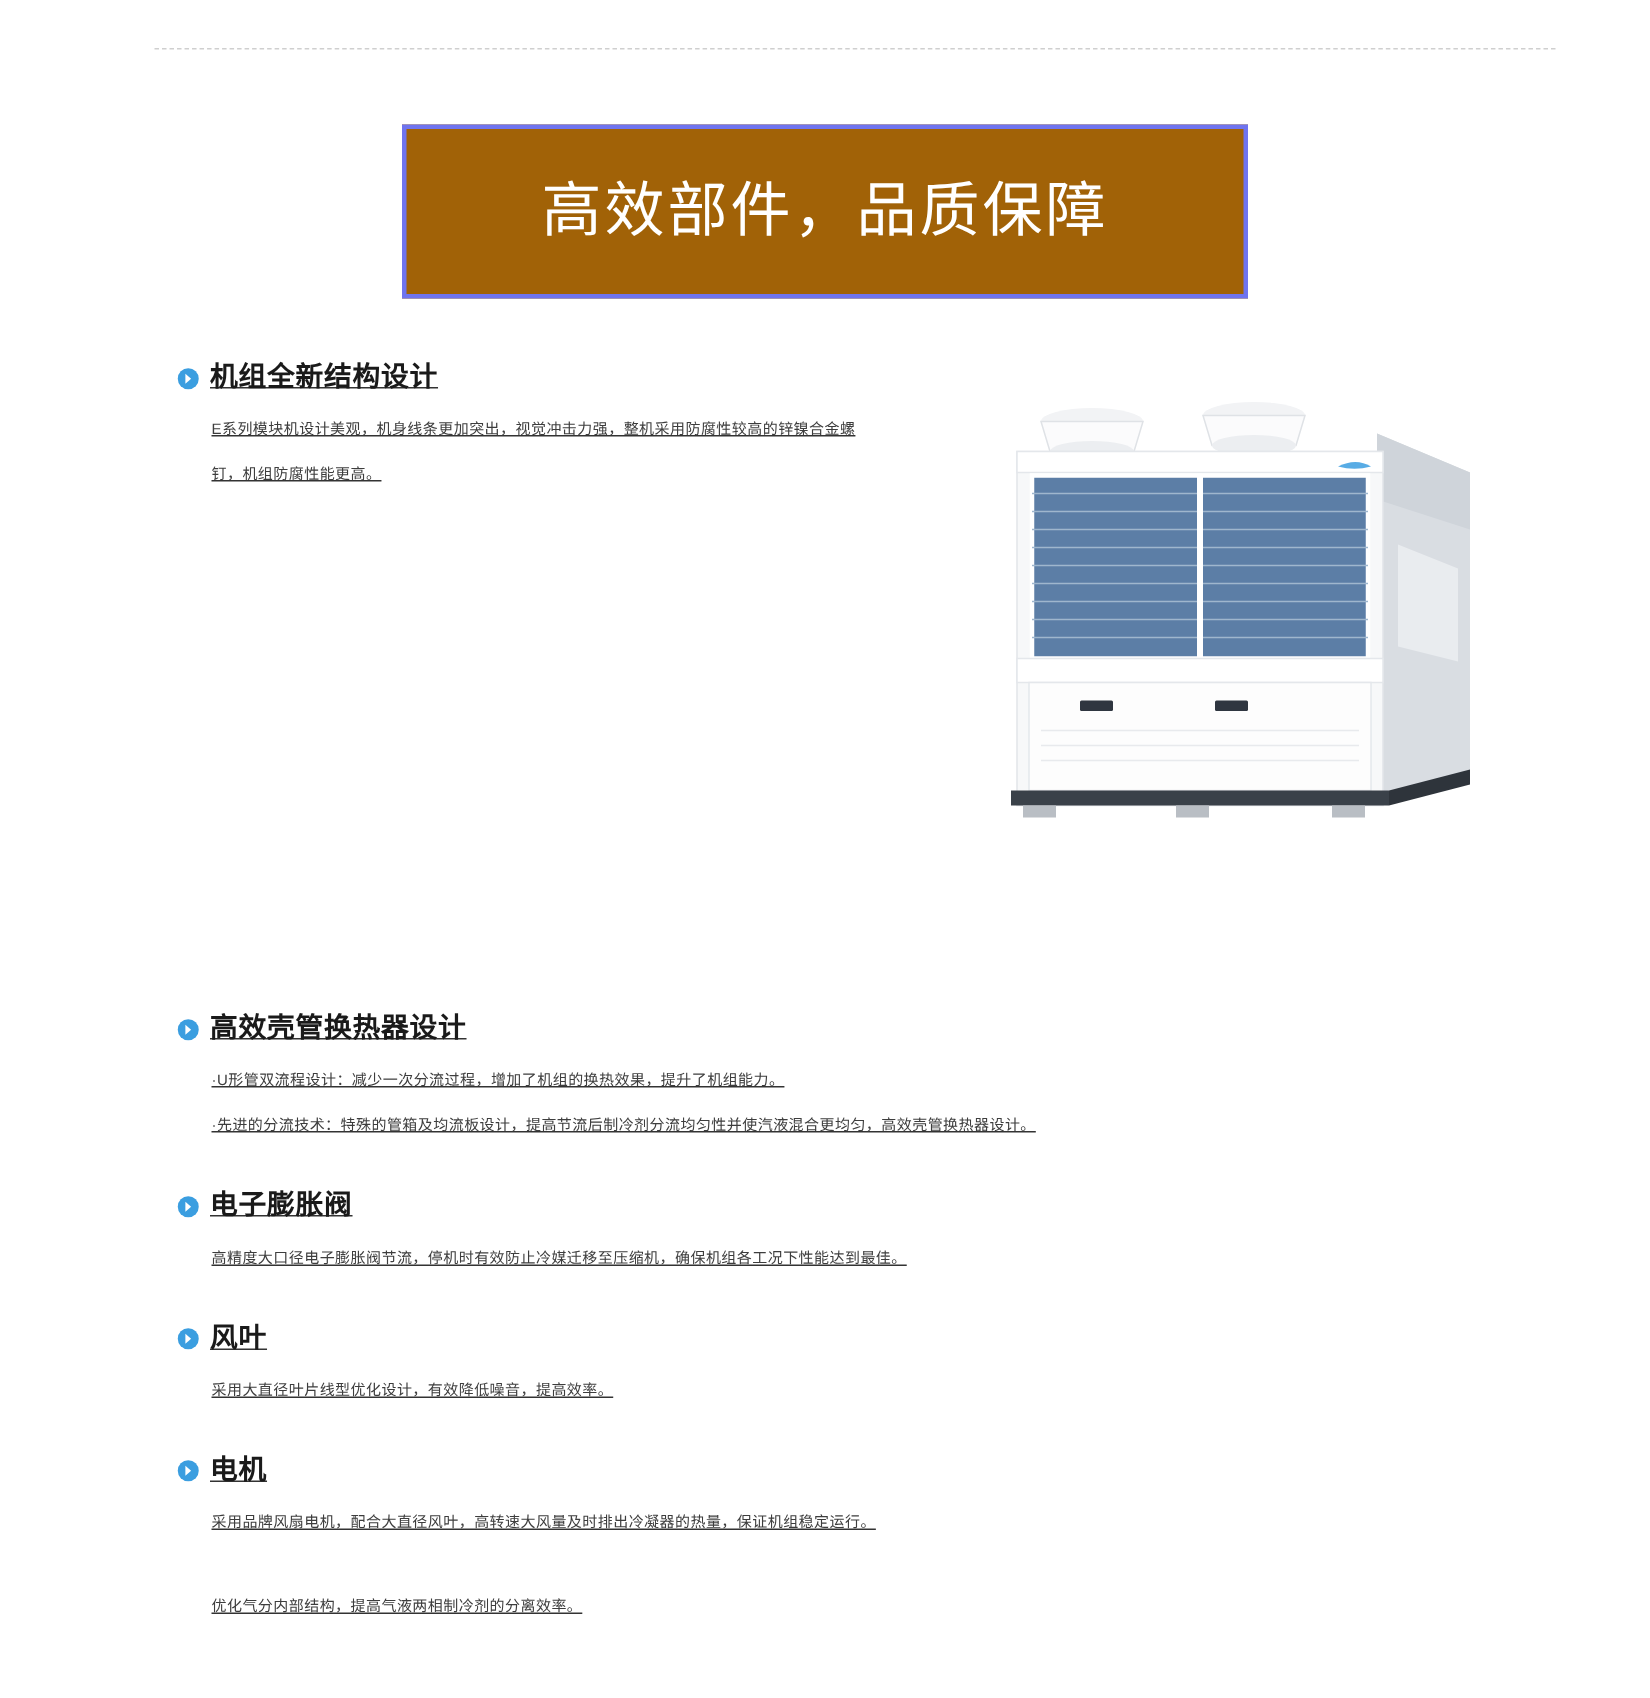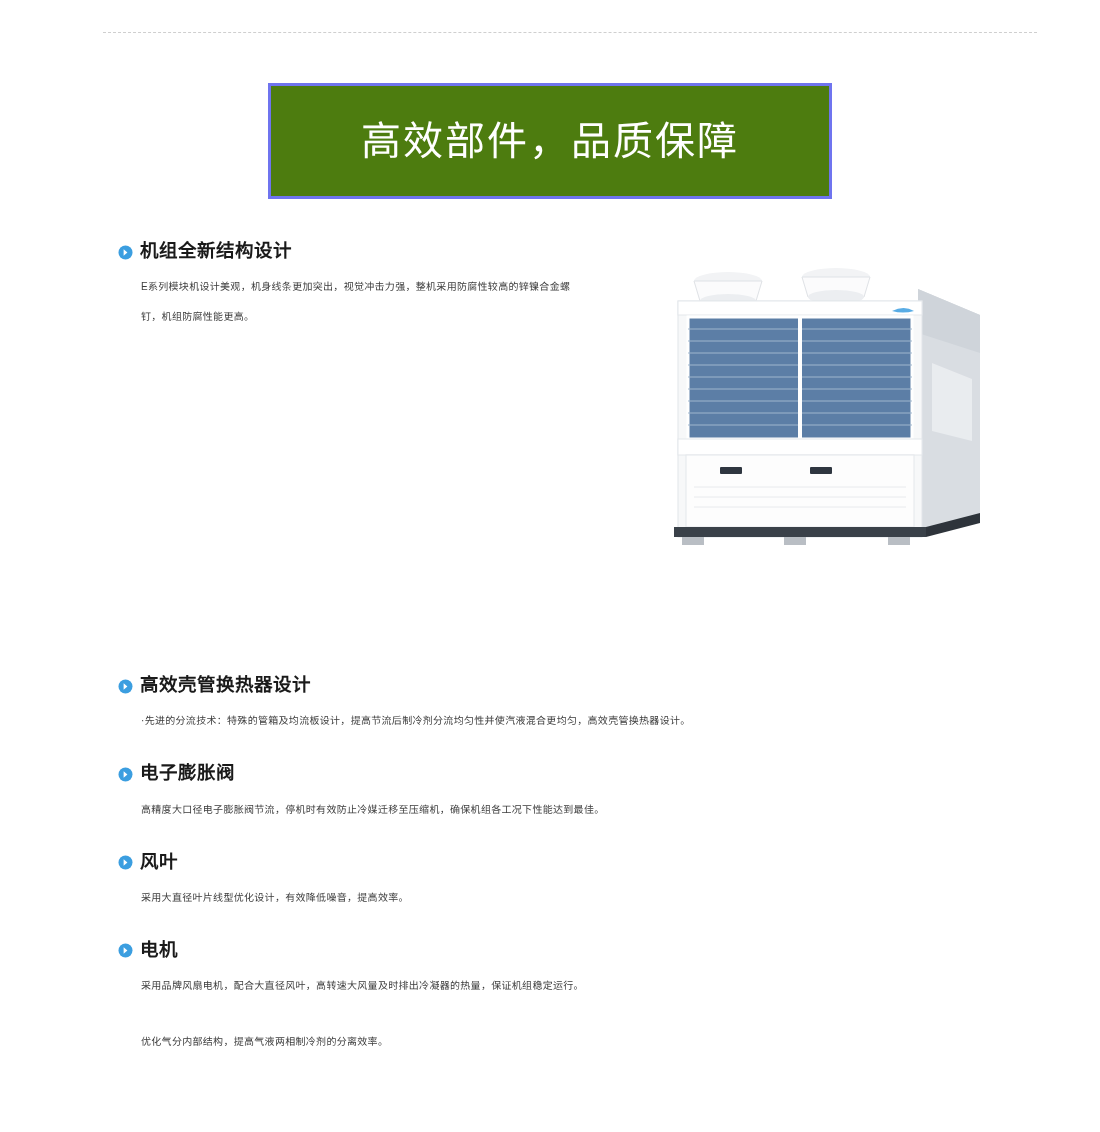--- a/index.html
+++ b/index.html
@@ -33,41 +33,42 @@
     border-top: 1px dashed #cfcfcf;
   }
 
   
   .banner {
     position: absolute;
     top: 83px;
     left: 268px;
     width: 564px;
     height: 116px;
-    background: #4d7c0f;
+    background: #a16207;
     border: 3px solid #6f74ef;
     display: flex;
     align-items: center;
     justify-content: center;
   }
   .banner-text {
     color: #ffffff;
     font-size: 40px;
     letter-spacing: 2px;
     font-weight: 400;
     line-height: 1;
     white-space: nowrap;
   }
 
   
   .content {
     position: absolute;
     top: 240px;
     left: 0;
     width: 1100px;
+    text-decoration: underline;
   }
 
   .section {
     position: relative;
     padding-left: 118px;
     padding-right: 92px;
     margin-bottom: 4px;
   }
 
   .sec-head {
@@ -213,20 +214,21 @@
       <div class="sec-head">
         <span class="arrow-icon">
           <svg width="15" height="15" viewBox="0 0 15 15" xmlns="http://www.w3.org/2000/svg">
             <circle cx="7.5" cy="7.5" r="7" fill="#3b9ee0"></circle>
             <path d="M5.6 4.2 L9.4 7.5 L5.6 10.8 Z" fill="#ffffff"></path>
           </svg>
         </span>
         <span class="sec-title">高效壳管换热器设计</span>
       </div>
       <div class="sec-body">
+        <p class="bullet-line">·U形管双流程设计：减少一次分流过程，增加了机组的换热效果，提升了机组能力。</p>
         <p class="bullet-line">·先进的分流技术：特殊的管箱及均流板设计，提高节流后制冷剂分流均匀性并使汽液混合更均匀，高效壳管换热器设计。</p>
       </div>
     </div>
 
     <div class="section sec-gap-md">
       <div class="sec-head">
         <span class="arrow-icon">
           <svg width="15" height="15" viewBox="0 0 15 15" xmlns="http://www.w3.org/2000/svg">
             <circle cx="7.5" cy="7.5" r="7" fill="#3b9ee0"></circle>
             <path d="M5.6 4.2 L9.4 7.5 L5.6 10.8 Z" fill="#ffffff"></path>

